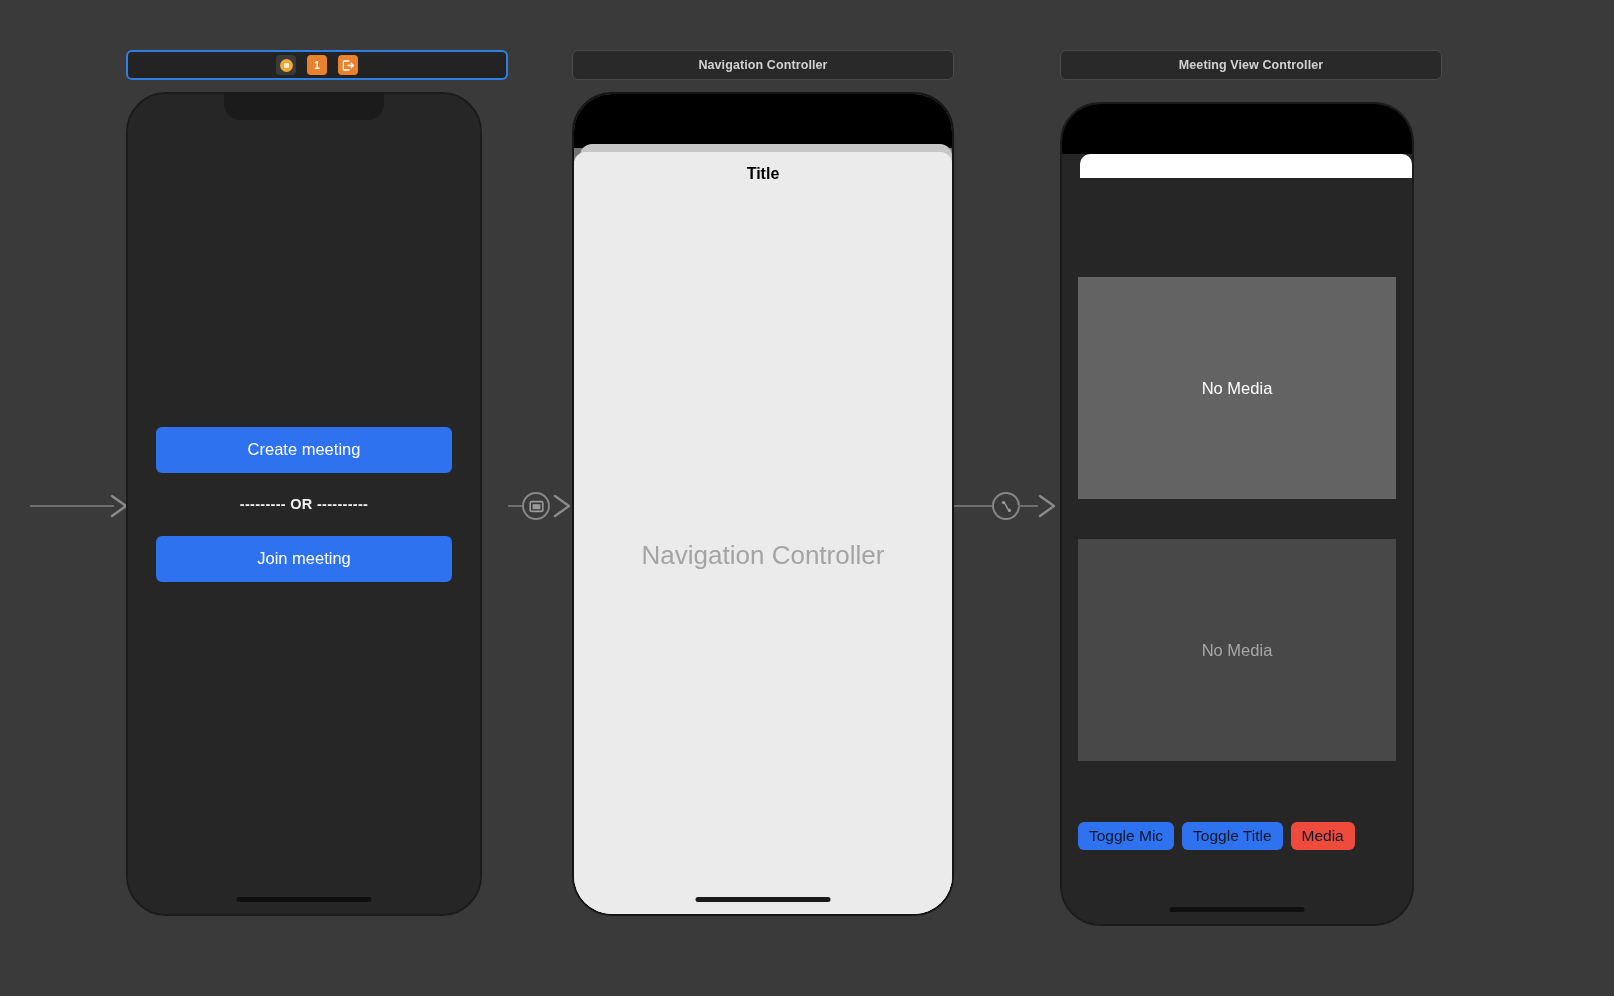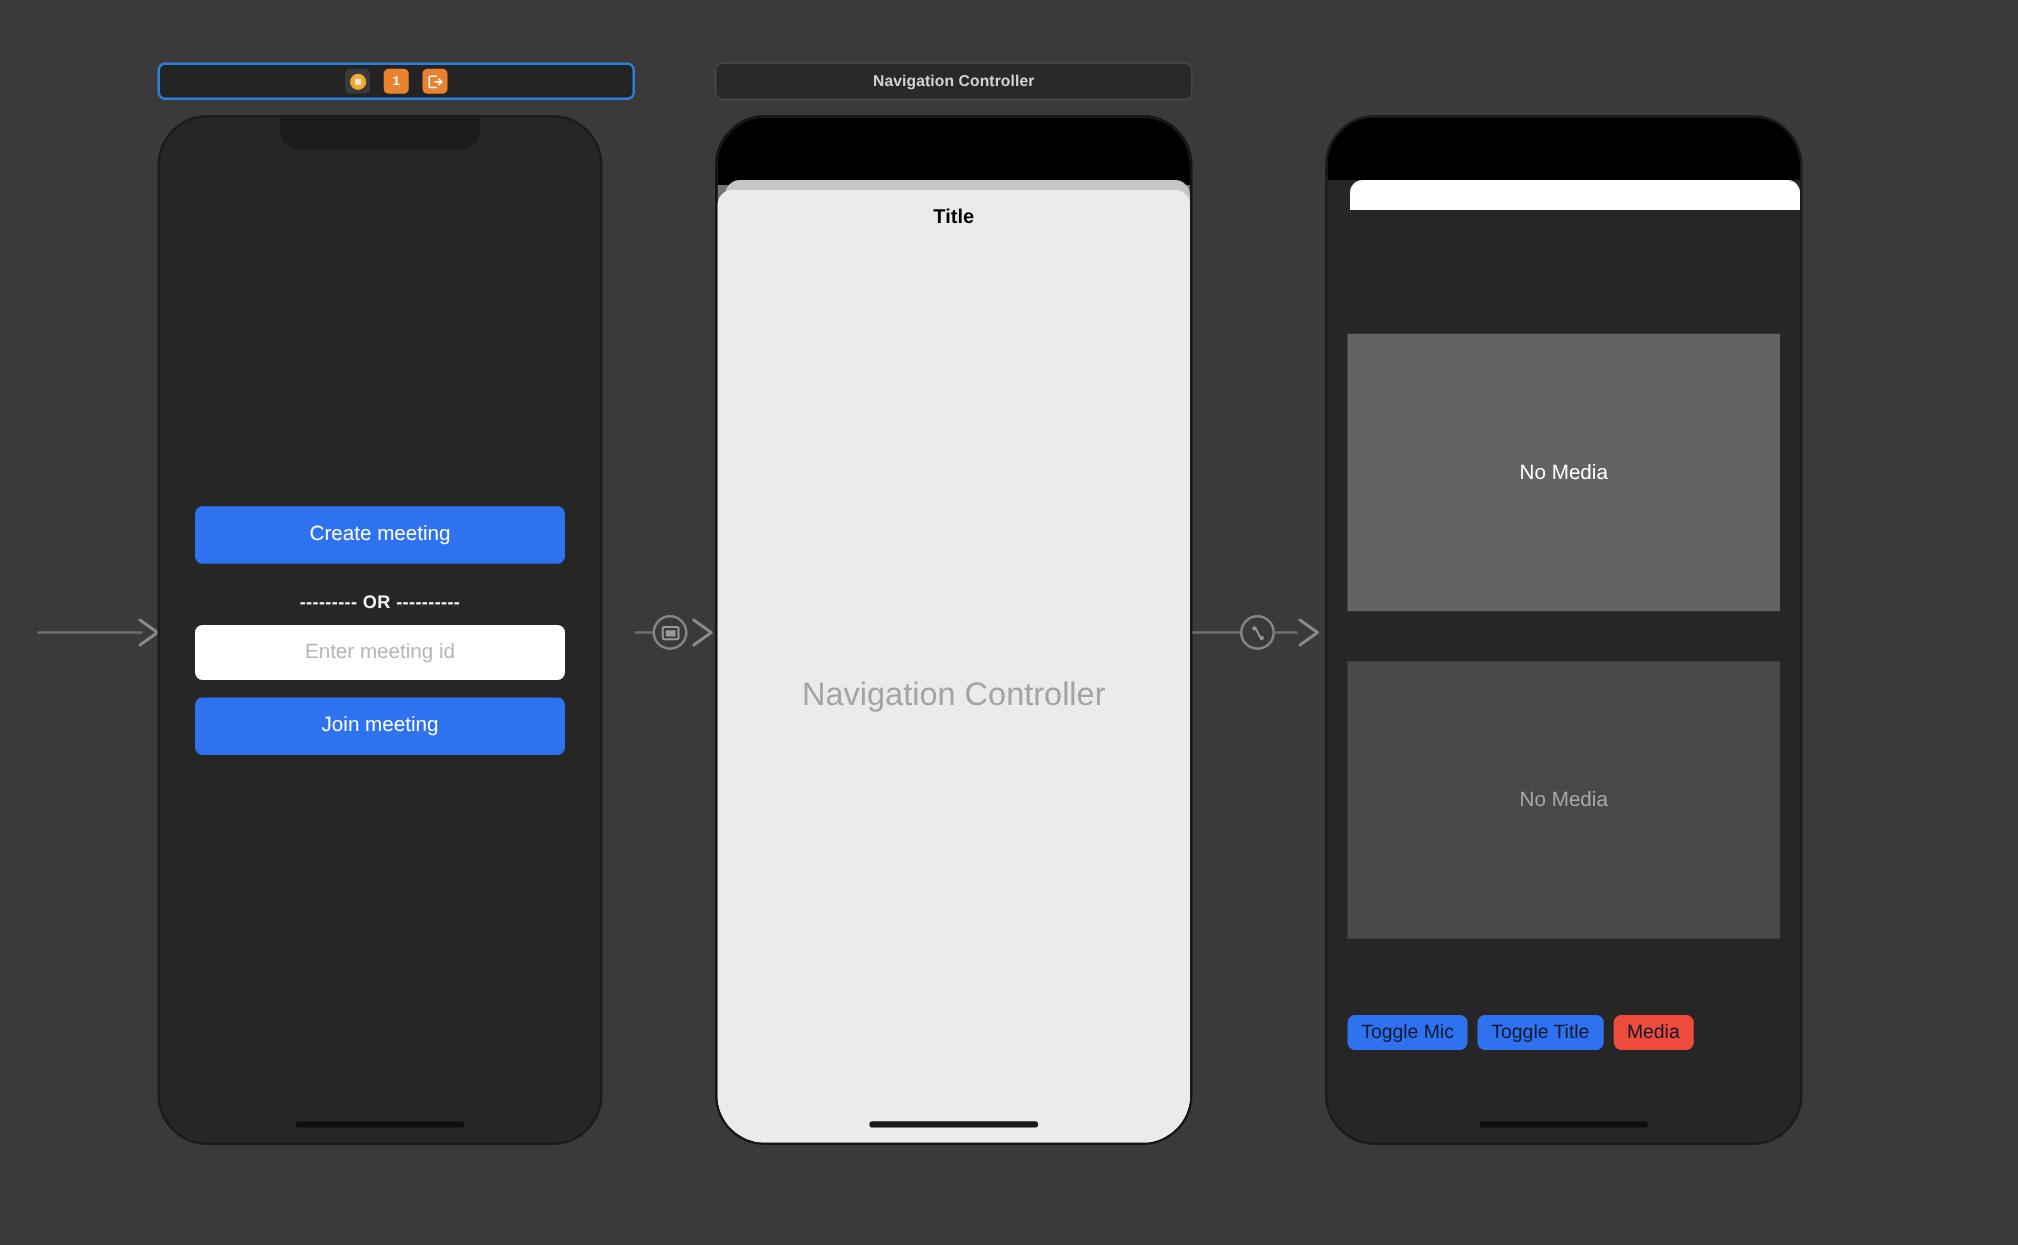--- a/index.html
+++ b/index.html
@@ -394,21 +394,20 @@
     </div>
 
     <div class="device dark-frame" style="left:0; top:42px; width:356px; height:824px;">
       <div class="notch"></div>
 
       <div class="screen">
         <button class="btn-primary">Create meeting</button>
 
         <div class="or-row">--------- OR ----------</div>
 
-        <input class="text-field" type="text" placeholder="Enter meeting id" value="" style="">
 
         <div class="gap-12"></div>
 
         <button class="btn-primary">Join meeting</button>
       </div>
 
       <div class="home-indicator"></div>
     </div>
   </div>
 
@@ -458,22 +457,25 @@
       </svg>
     </div>
     <div class="conn-line" style="left:64px; width:20px;"></div>
     <svg class="arrowhead" viewBox="0 0 20 28" style="left:84px;">
       <path d="M2 4 L16 14 L2 24" fill="none" stroke="#8a8a8a" stroke-width="2.4" stroke-linecap="round" stroke-linejoin="round"></path>
     </svg>
   </div>
 
   <div class="scene" id="scene-meeting" style="left:1060px; top:50px; width:382px; height:866px;">
 
-
-    <div class="device dark-frame" style="left:0; top:42px; width:382px; height:824px;">
+    <div class="dock" style="left:0; top:0; width:382px;">
+      <span class="dock-title">Meeting View Controller</span>
+    </div>
+
+    <div class="device dark-frame" style="left:0; top:52px; width:354px; height:824px;">
       <div class="screen">
         <div class="mvc-topbar"></div>
         <div class="mvc-whitebar"></div>
 
         <div class="media-tile top">
           <span class="media-label">No Media</span>
         </div>
 
         <div class="media-tile bottom">
           <span class="media-label">No Media</span>

